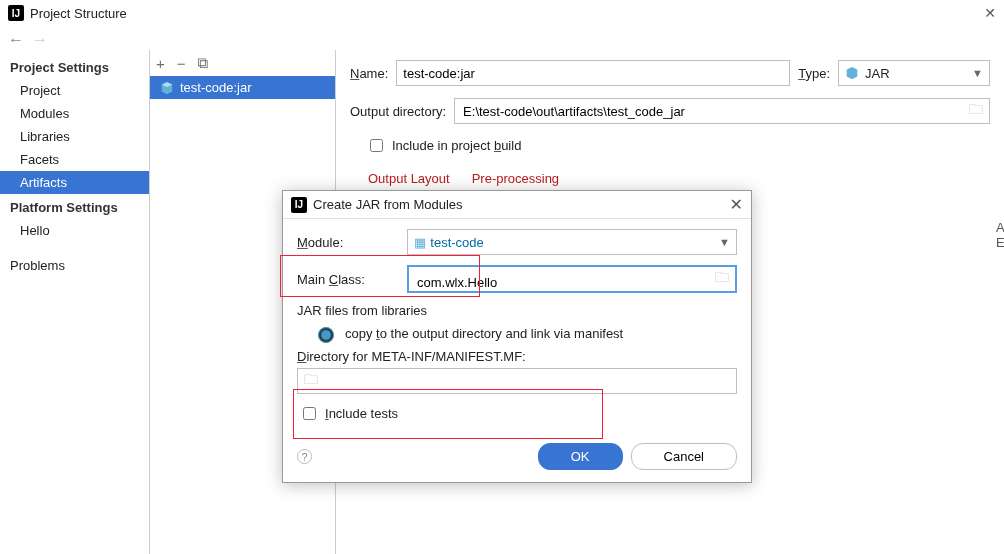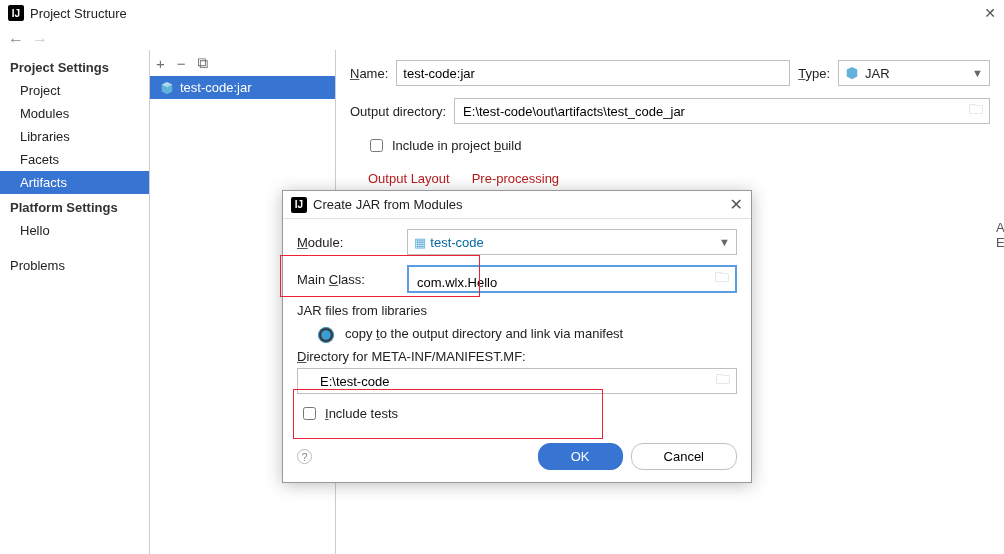--- a/index.html
+++ b/index.html
@@ -185,21 +185,20 @@
     </div>
 
     <div class="section">JAR files from libraries</div>
     <div class="radio-row">
       <input type="radio" name="libs" checked="" style="">
       <span>copy <span class="under">t</span>o the output directory and link via manifest</span>
     </div>
 
     <div class="section"><span class="under">D</span>irectory for META-INF/MANIFEST.MF:</div>
     <div class="dirbox">
-      <input style="padding-left: 16px;" value="E:\test-code">
       <span class="folder-icon">🗀</span>
     </div>
 
     <div class="chk" style="margin:4px 0 4px 2px">
       <input type="checkbox" style="">
       <span><span class="under">I</span>nclude tests</span>
     </div>
   </div>
   <div class="m-footer">
     <span class="qmark">?</span>

